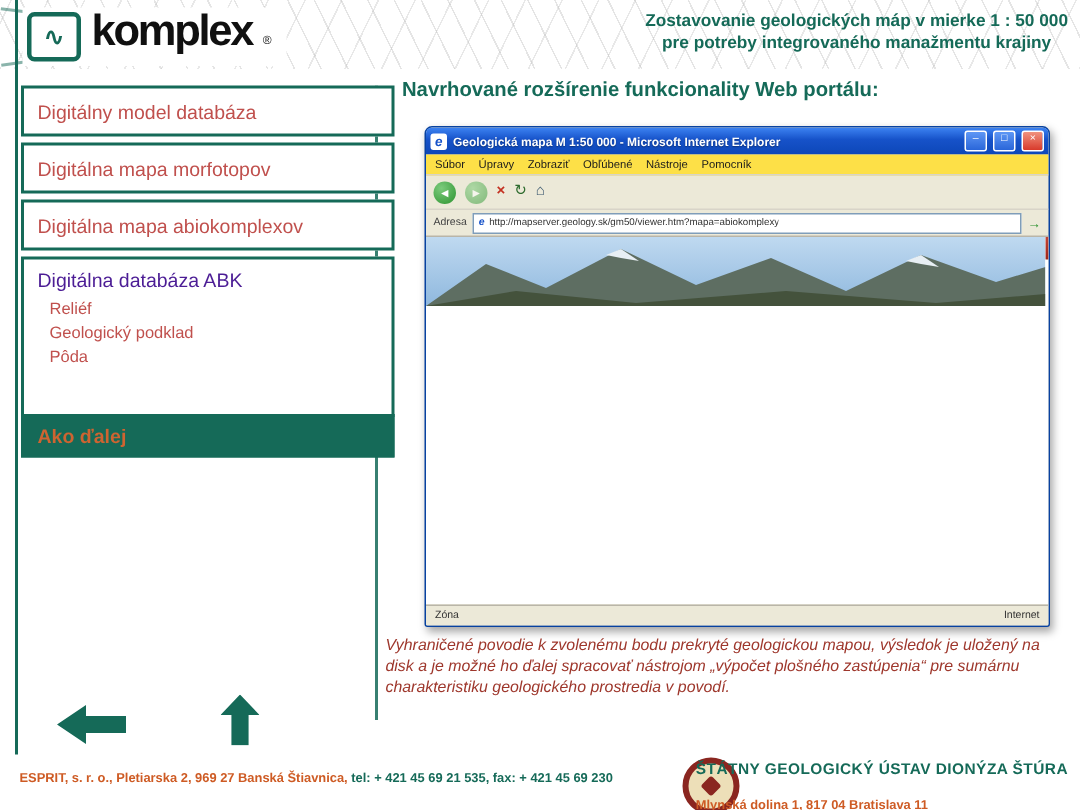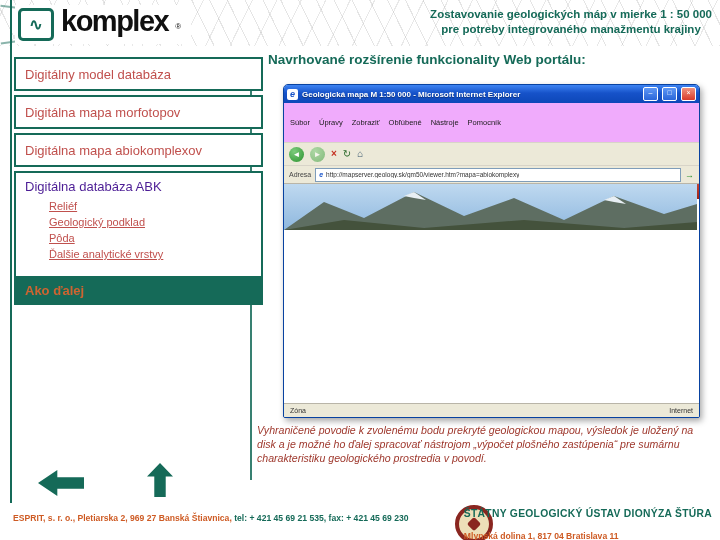--- a/index.html
+++ b/index.html
@@ -25,33 +25,33 @@
 
   .slide-title{position:absolute;right:8px;top:7px;text-align:center;color:#156A58;font-weight:bold;font-size:11.5px;line-height:1.3;z-index:2}
 
   
   .menu-box{position:absolute;left:14px;width:236px;border:2px solid #156A58;background:#fff;color:#C0504D;font-size:13px;display:flex;align-items:center;padding-left:9px}
   .mb1{top:57px;height:30px}
   .mb2{top:95px;height:30px}
   .mb3{top:133px;height:30px}
   .menu-box-db{position:absolute;left:14px;top:171px;width:236px;height:97px;border:2px solid #156A58;background:#fff;padding:6px 0 0 9px}
   .db-title{color:#4c1d95;font-size:13px;margin-bottom:4px}
-  .db-link{color:#C0504D;font-size:11px;text-decoration:underline;line-height:16px;margin-left:24px;cursor:pointer}
+  .db-link{color:#C0504D;font-size:11px;line-height:16px;margin-left:8px;cursor:pointer}
   .action{top:276px;height:25px;background:#156A58;border:2px solid #156A58;color:#CE6431;font-weight:bold;font-size:13px;cursor:pointer}
 
   .heading{position:absolute;left:268px;top:52px;width:440px;color:#156A58;font-weight:bold;font-size:13.5px}
 
   
   .browser{position:absolute;left:283px;top:84px;width:415px;height:332px;border:1px solid #0842A0;border-radius:5px 5px 2px 2px;background:#ECE9D8;box-shadow:2px 3px 6px rgba(0,0,0,.35);display:flex;flex-direction:column;overflow:hidden}
   .b-title{height:18px;background:linear-gradient(#3D83F2,#1652C9 45%,#0D47B8);display:flex;align-items:center;padding:0 3px;gap:4px;flex:none}
   .b-title-icon{width:11px;height:11px;background:#fff;border-radius:2px;color:#1652C9;font-size:9px;line-height:11px;text-align:center;font-weight:bold;font-style:italic;flex:none}
   .b-title-text{flex:1;color:#fff;font-size:8px;font-weight:bold;white-space:nowrap;overflow:hidden;text-shadow:0 1px 1px rgba(0,0,0,.4)}
   .b-btn{width:13px;height:12px;border-radius:2px;border:1px solid #fff;color:#fff;font-size:7px;line-height:10px;text-align:center;background:linear-gradient(#5E97F5,#2A66D9);flex:none;cursor:pointer}
   .b-btn.close{background:linear-gradient(#F0927E,#D83A2B)}
-  .b-menu{height:13px;background:#f0abfc;border-bottom:1px solid #D8D4C8;display:flex;align-items:center;gap:9px;padding:13px 6px;font-size:7.5px;color:#1b1b1b;flex:none}
+  .b-menu{height:13px;background:#fde047;border-bottom:1px solid #D8D4C8;display:flex;align-items:center;gap:9px;padding:0 6px;font-size:7.5px;color:#1b1b1b;flex:none}
   .menu-item{cursor:pointer}
   .b-tools{height:22px;display:flex;align-items:center;gap:6px;padding:0 5px;border-bottom:1px solid #D8D4C8;flex:none}
   .circle-btn{width:15px;height:15px;border-radius:50%;background:radial-gradient(circle at 35% 30%,#7CCB7C,#2D9330);color:#fff;font-size:8px;line-height:15px;text-align:center;flex:none;cursor:pointer}
   .circle-btn.fwd{opacity:.55}
   .tool-ico{font-size:10px;line-height:14px;cursor:pointer}
   .tool-ico.stop{color:#C43222;font-weight:bold}
   .tool-ico.refresh{color:#2D6B2D}
   .tool-ico.home{color:#34526B}
   .b-addr{height:17px;display:flex;align-items:center;gap:4px;padding:0 5px;border-bottom:1px solid #B9B5A8;flex:none}
   .addr-label{font-size:7px;color:#444}
@@ -124,21 +124,20 @@
 
   <div class="menu-box mb1">Digitálny model databáza</div>
   <div class="menu-box mb2">Digitálna mapa morfotopov</div>
   <div class="menu-box mb3">Digitálna mapa abiokomplexov</div>
 
   <div class="menu-box-db">
     <div class="db-title">Digitálna databáza ABK</div>
     <div class="db-link">Reliéf</div>
       <div class="db-link">Geologický podklad</div>
       <div class="db-link">Pôda</div>
-      <div class="db-link">Ďalšie analytické vrstvy</div>
   </div>
 
   <div class="menu-box action">Ako ďalej</div>
 
   <div class="heading">Navrhované rozšírenie funkcionality Web portálu:</div>
 
   <div class="browser">
     <div class="b-title">
       <span class="b-title-icon">e</span>
       <span class="b-title-text">Geologická mapa M 1:50 000 - Microsoft Internet Explorer</span>

